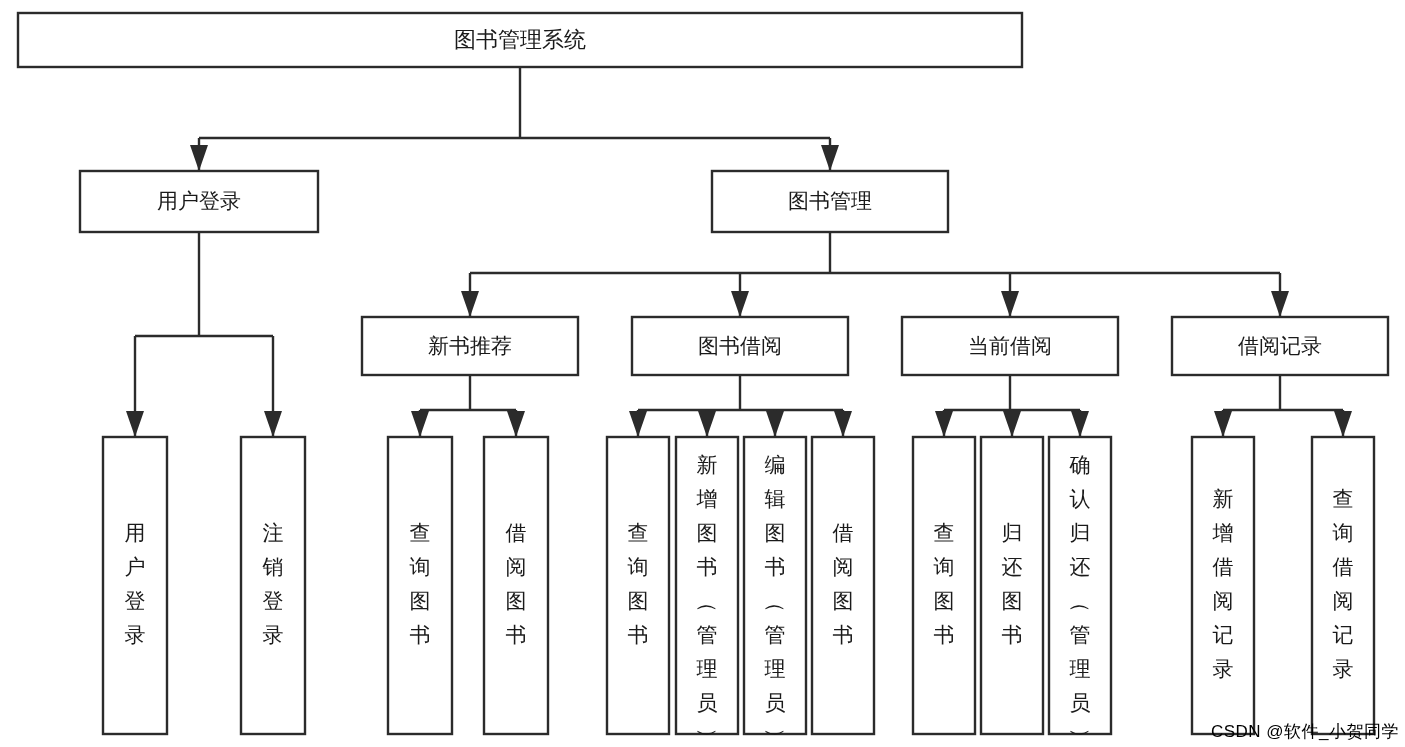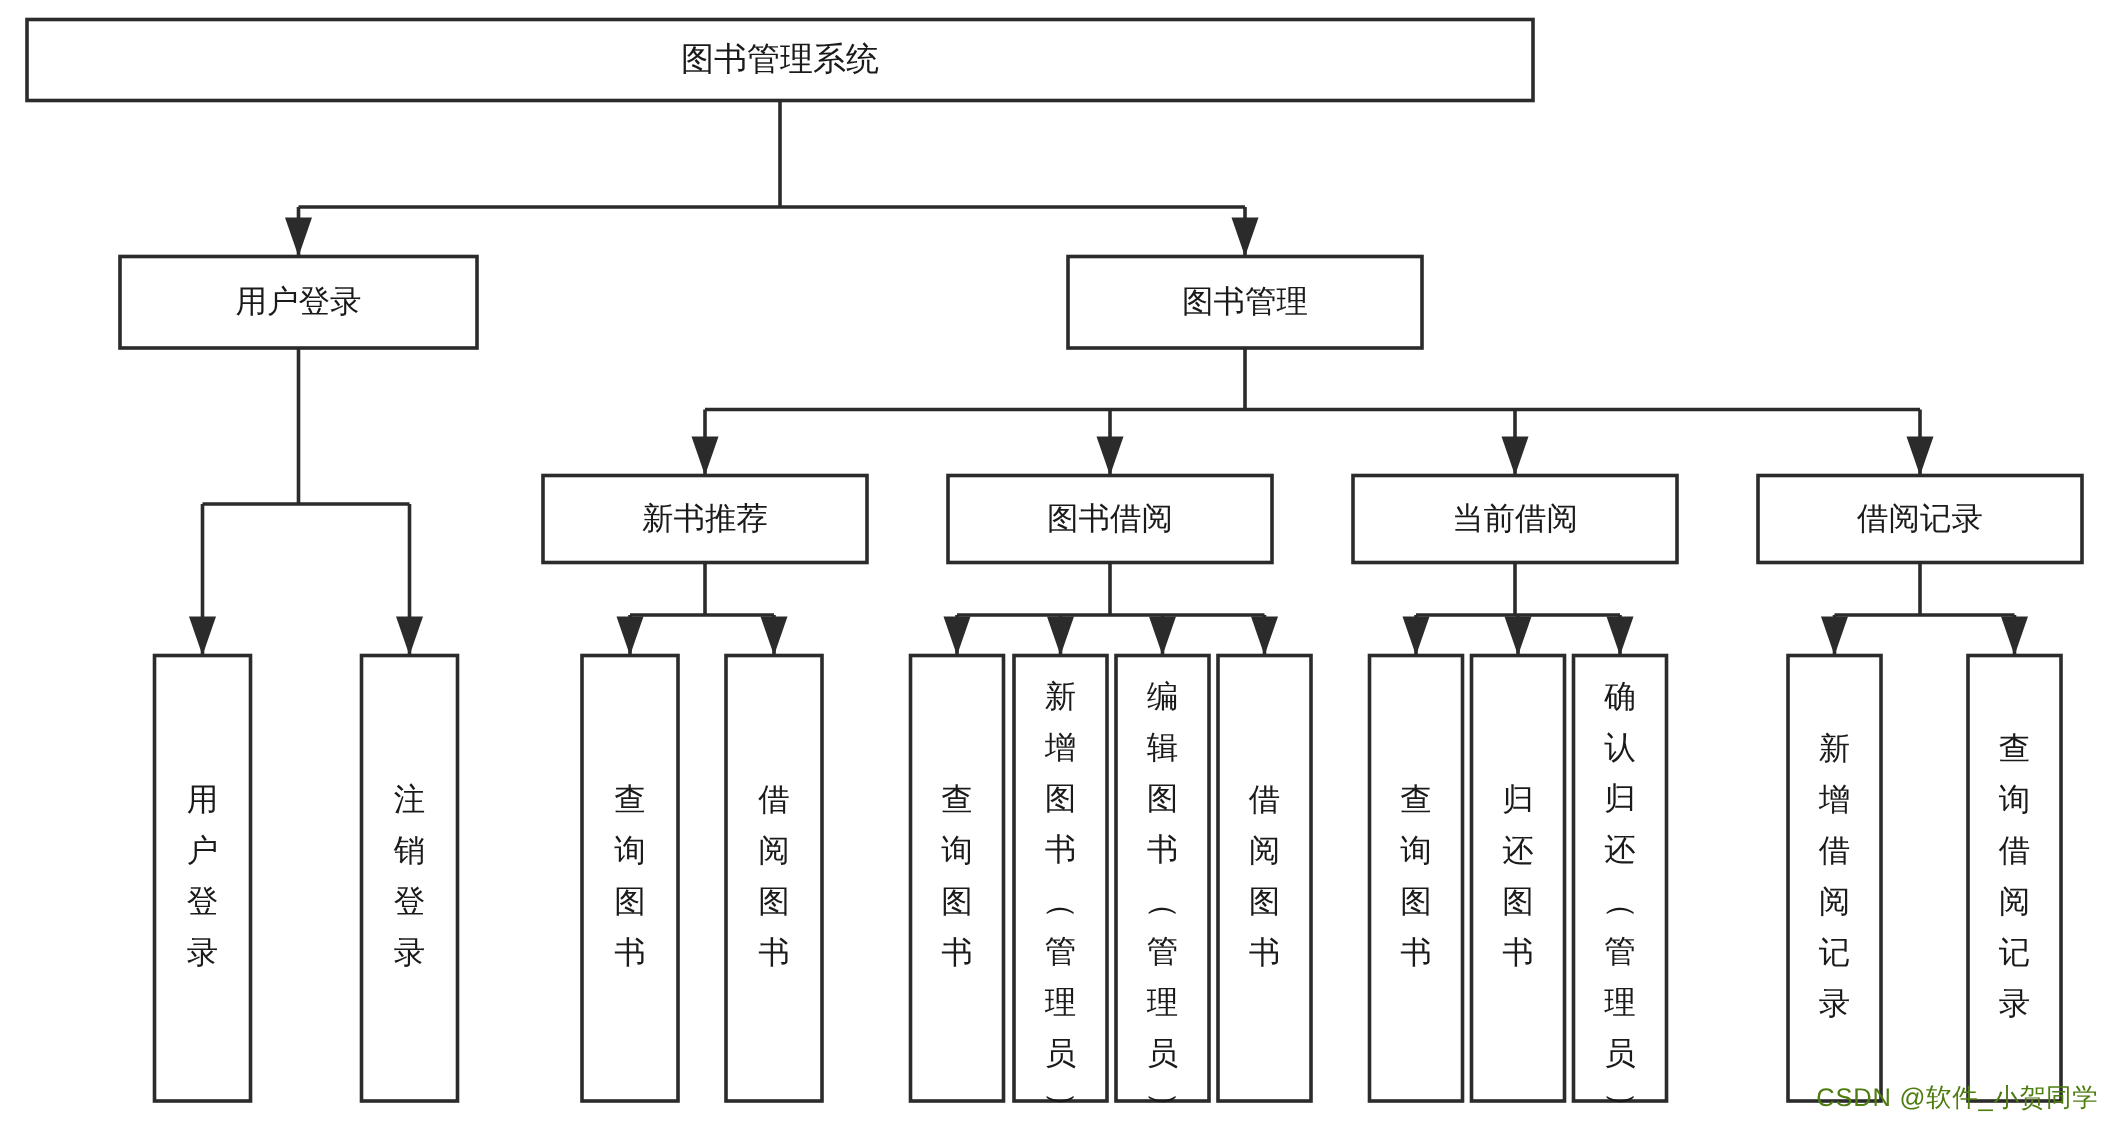--- a/index.html
+++ b/index.html
@@ -24,21 +24,21 @@
     font-family:"Liberation Sans","DejaVu Sans",sans-serif;
     fill:#1a1a1a;
     font-size:21px;
     text-anchor:middle;
   }
   .watermark{
     position:absolute;
     right:6px;bottom:4px;
     font-family:"Liberation Sans","DejaVu Sans",sans-serif;
     font-size:17px;
-    color:#4d7c0f;
+    color:#000000;
     letter-spacing:.5px;
     white-space:nowrap;
     pointer-events:none;
   }
 </style>
 </head>
 <body>
 
 <div id="diagram-root">
   <svg id="diagram" viewBox="0 0 1405 747">

